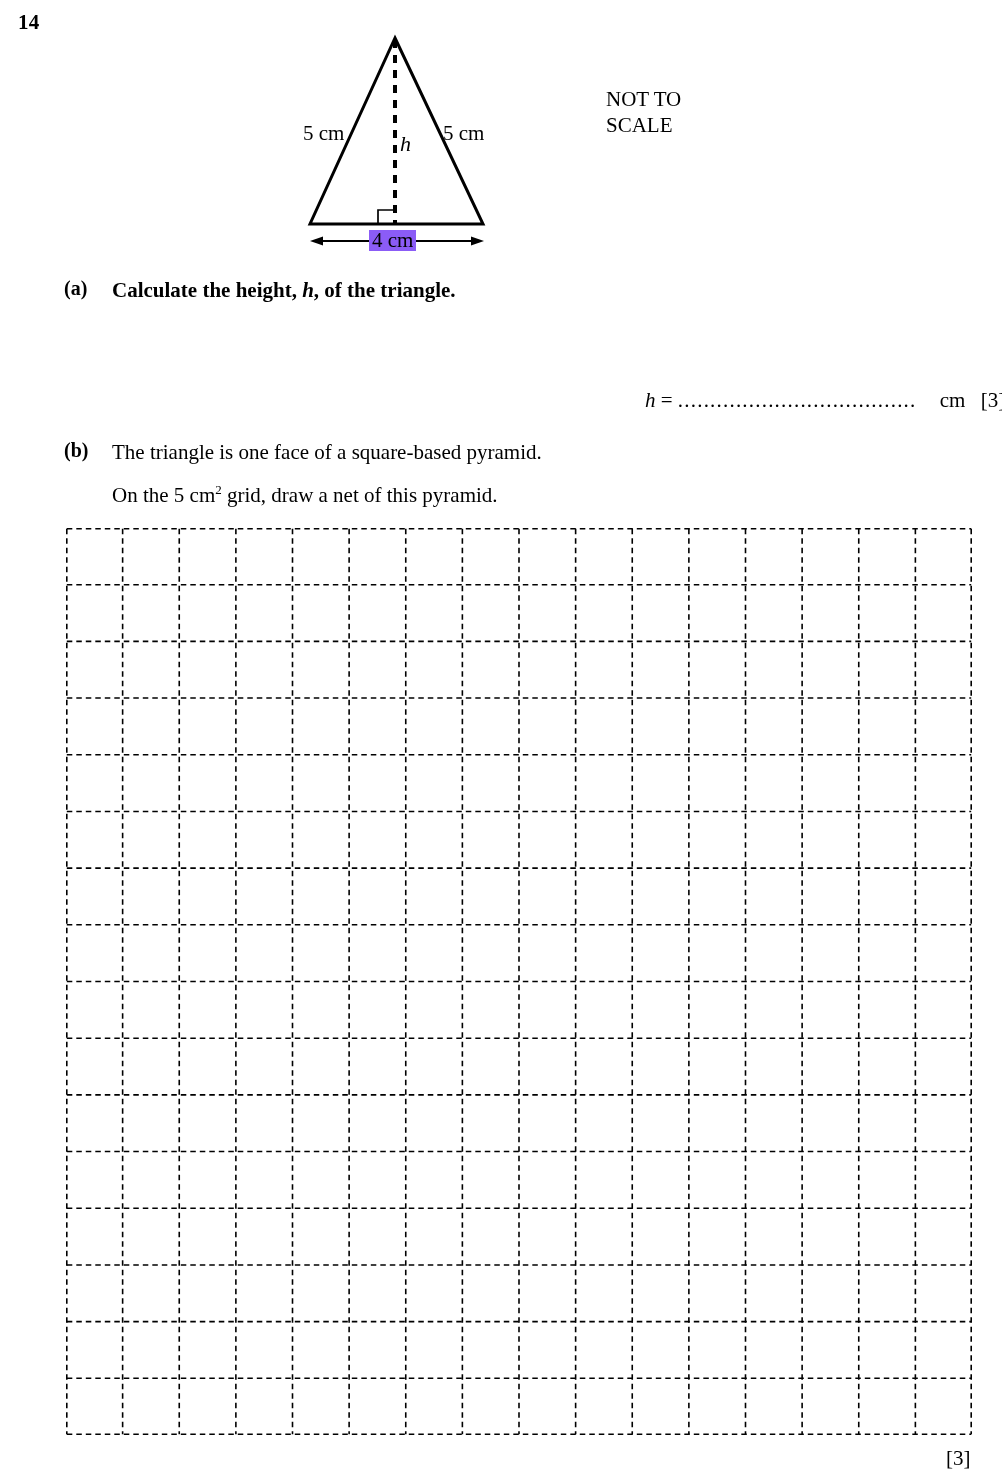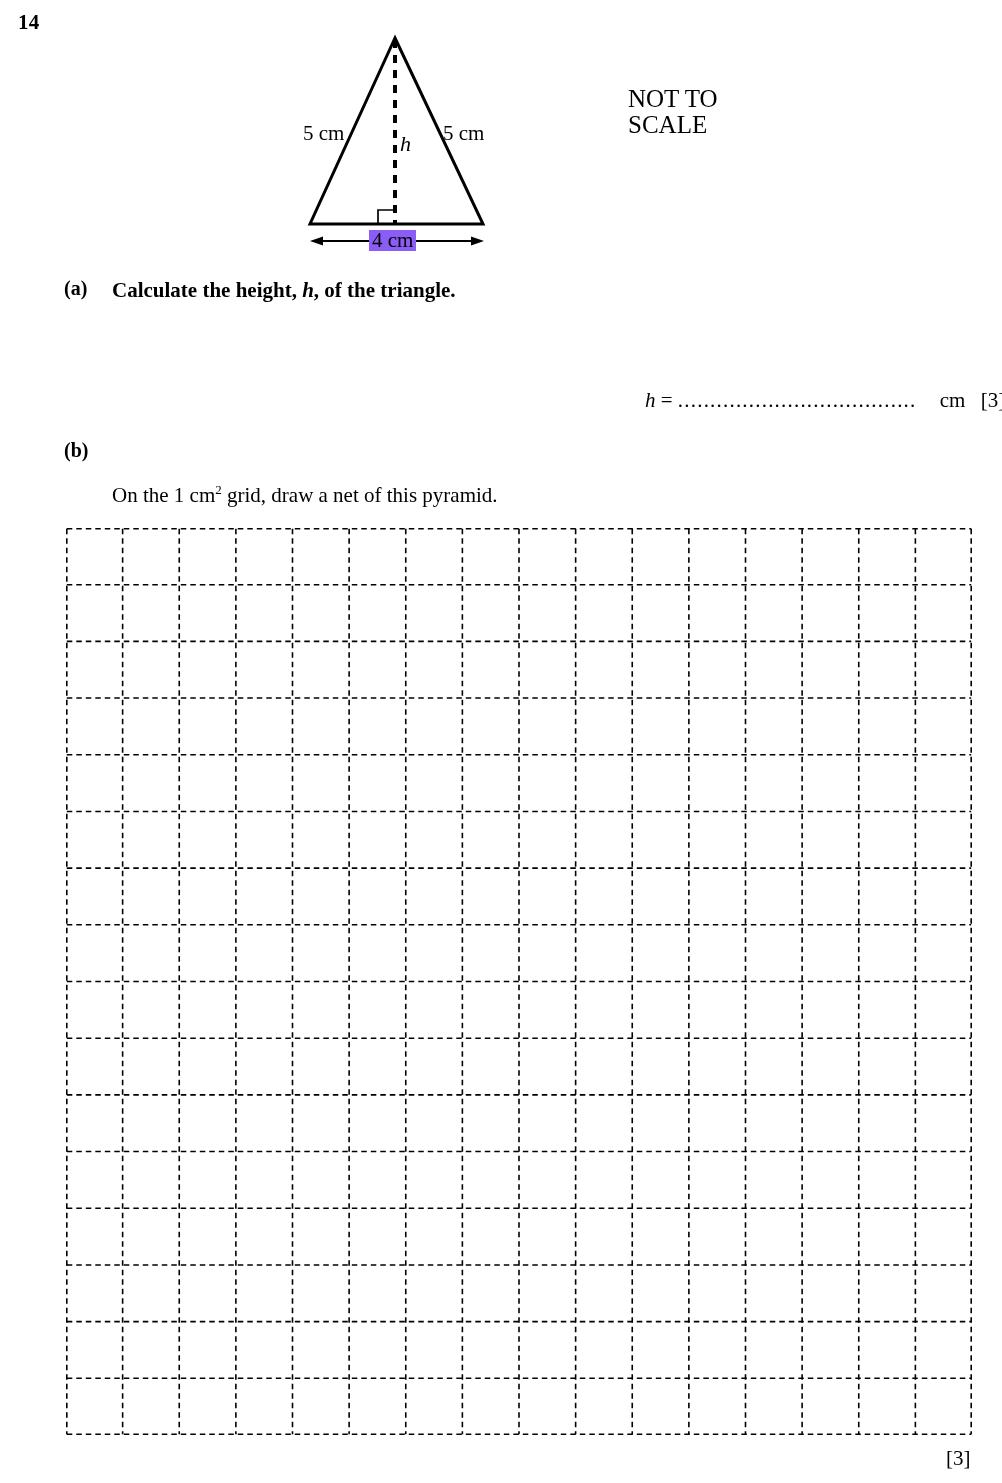--- a/index.html
+++ b/index.html
@@ -55,23 +55,23 @@
   }
   #label-base {
     left: 369px; top: 230px;
     background: #8b5cf6;
     padding: 0 3px;
   }
 
   
   #not-to-scale {
     position: absolute;
-    left: 628px;
+    left: 606px;
     top: 86px;
-    font-size: 25px;
+    font-size: 21px;
     line-height: 26px;
   }
   #not-to-scale div { white-space: nowrap; }
 
   
   .part {
     position: absolute;
     font-size: 21px;
     line-height: 27px;
   }
@@ -170,22 +170,23 @@
 
   <div id="answer-line">
     <span id="answer-h">h</span>
     <span>=</span>
     <span id="answer-dots">.....................................</span>
     <span id="answer-unit">cm</span>
     <span id="answer-marks">[3]</span>
   </div>
 
   <div class="part-letter" id="part-b-letter">(b)</div>
+  <div class="part part-text" id="part-b-text">The triangle is one face of a square-based pyramid.</div>
   <div class="part part-text" id="part-b-text2">
-    <span>On the 1 cm</span><sup class="sq">2</sup><span> grid, draw a net of this pyramid.</span>
+    <span>On the 5 cm</span><sup class="sq">2</sup><span> grid, draw a net of this pyramid.</span>
   </div>
 
   <div id="grid-wrap">
     <svg id="grid-svg" width="906" height="907" viewBox="0 0 906 907">
         <line x1="0.8" y1="0.8" x2="0.8" y2="906.2" stroke="#000000" stroke-width="1.6" stroke-dasharray="5.5,4"></line>
         <line x1="56.625" y1="0.8" x2="56.625" y2="906.2" stroke="#000000" stroke-width="1.6" stroke-dasharray="5.5,4"></line>
         <line x1="113.25" y1="0.8" x2="113.25" y2="906.2" stroke="#000000" stroke-width="1.6" stroke-dasharray="5.5,4"></line>
         <line x1="169.875" y1="0.8" x2="169.875" y2="906.2" stroke="#000000" stroke-width="1.6" stroke-dasharray="5.5,4"></line>
         <line x1="226.5" y1="0.8" x2="226.5" y2="906.2" stroke="#000000" stroke-width="1.6" stroke-dasharray="5.5,4"></line>
         <line x1="283.125" y1="0.8" x2="283.125" y2="906.2" stroke="#000000" stroke-width="1.6" stroke-dasharray="5.5,4"></line>

